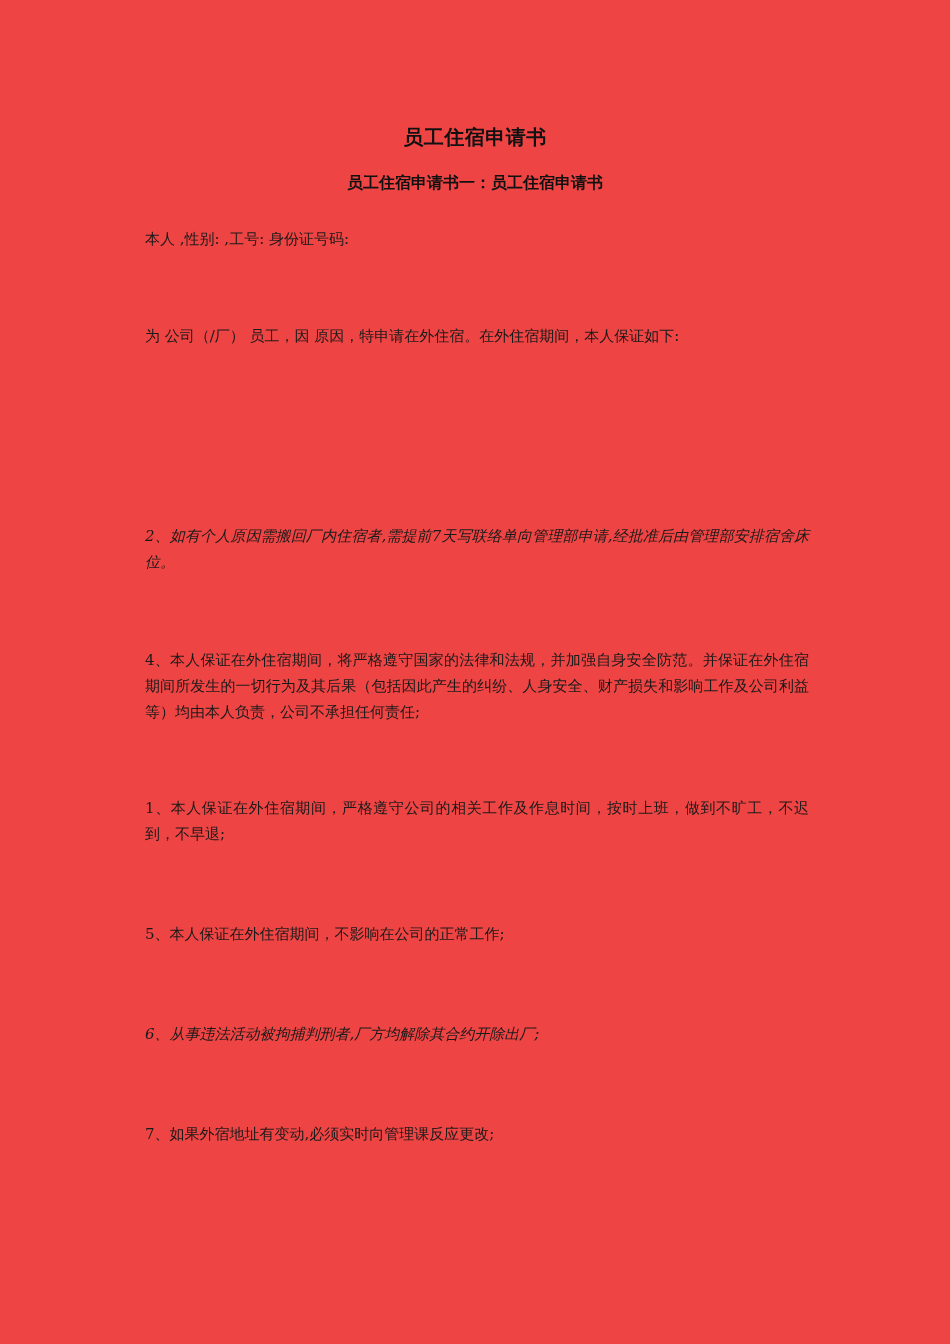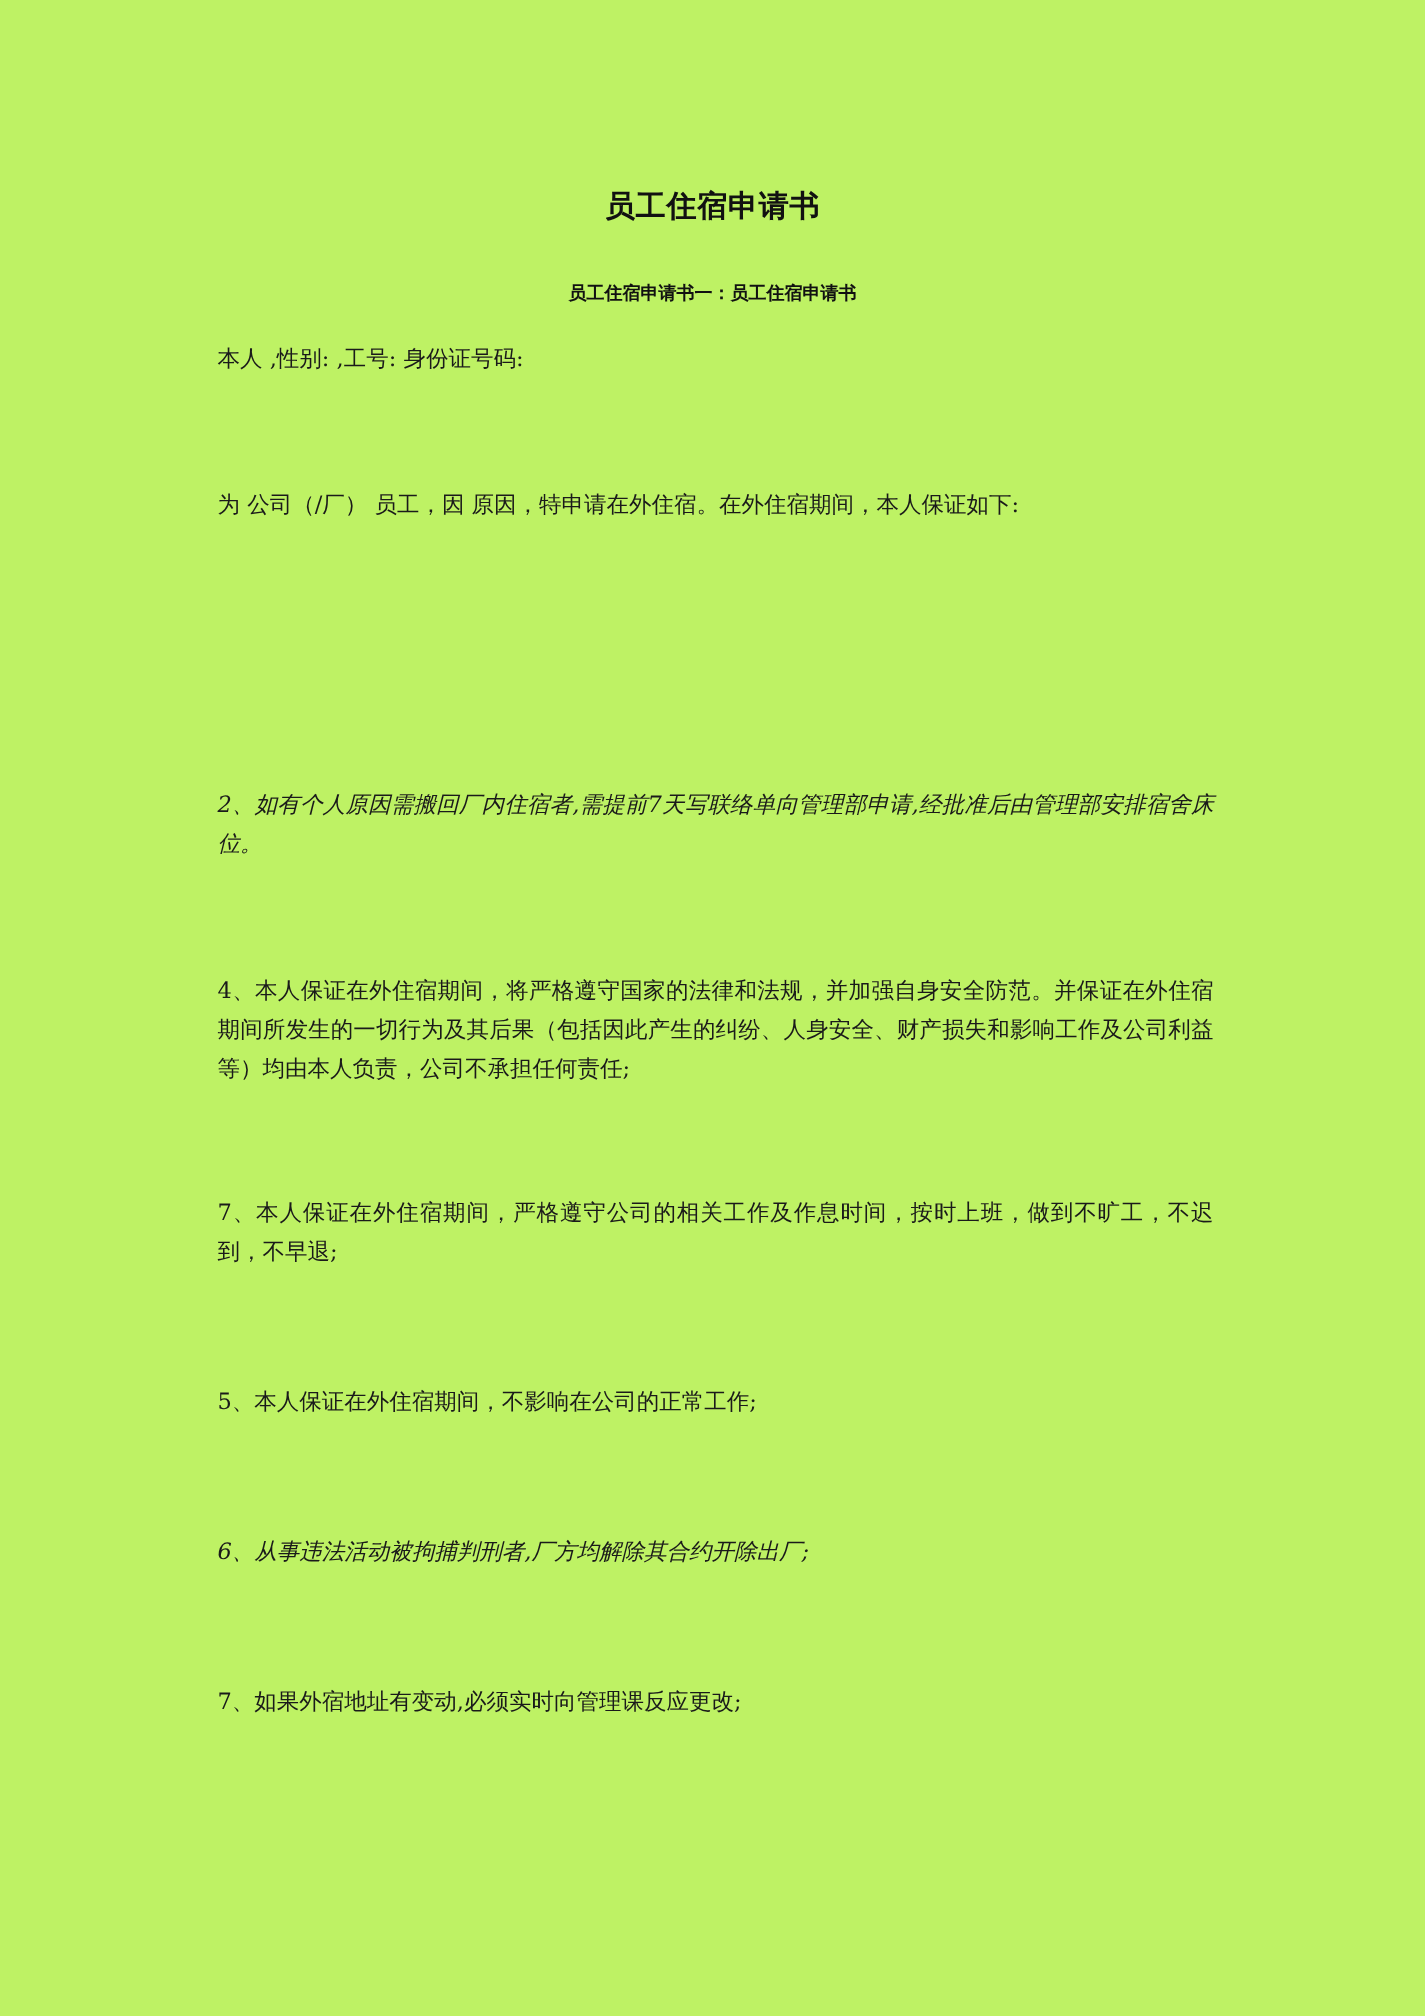--- a/index.html
+++ b/index.html
@@ -12,41 +12,41 @@
       height: 1344px;
       position: relative;
       overflow: hidden;
       font-family: "DejaVu Serif", "Liberation Serif", serif;
       color: #111111;
     }
     .page {
       position: absolute;
       left: 0; top: 0;
       width: 950px; height: 1344px;
-      background: #bef264;
+      background: #ef4444;
     }
     .title {
       position: absolute;
       left: 0; width: 950px;
       top: 123px;
       text-align: center;
       font-family: "DejaVu Sans", "Liberation Sans", sans-serif;
       font-weight: bold;
       font-size: 20px;
       line-height: 28px;
       letter-spacing: 0.5px;
     }
     .subtitle {
       position: absolute;
       left: 0; width: 950px;
-      top: 183px;
+      top: 171px;
       text-align: center;
       font-family: "DejaVu Sans", "Liberation Sans", sans-serif;
       font-weight: bold;
-      font-size: 12px;
+      font-size: 16px;
       line-height: 24px;
     }
     .para {
       position: absolute;
       left: 145px;
       width: 664px;
       font-size: 15px;
       line-height: 26px;
       text-align: justify;
       color: #1a1a1a;
@@ -56,17 +56,17 @@
 <body>
 
 <div class="page">
   <div class="title">员工住宿申请书</div>
   <div class="subtitle">员工住宿申请书一：员工住宿申请书</div>
 
   <div class="para" style="top:226px;">本人 ,性别: ,工号: 身份证号码:</div>
   <div class="para" style="top:323px;">为 公司（/厂） 员工，因 原因，特申请在外住宿。在外住宿期间，本人保证如下:</div>
   <div class="para" style="top:523px;font-style:italic;">2、如有个人原因需搬回厂内住宿者,需提前7天写联络单向管理部申请,经批准后由管理部安排宿舍床位。</div>
   <div class="para" style="top:647px;">4、本人保证在外住宿期间，将严格遵守国家的法律和法规，并加强自身安全防范。并保证在外住宿期间所发生的一切行为及其后果（包括因此产生的纠纷、人身安全、财产损失和影响工作及公司利益等）均由本人负责，公司不承担任何责任;</div>
-  <div class="para" style="top:795px;">7、本人保证在外住宿期间，严格遵守公司的相关工作及作息时间，按时上班，做到不旷工，不迟到，不早退;</div>
+  <div class="para" style="top:795px;">1、本人保证在外住宿期间，严格遵守公司的相关工作及作息时间，按时上班，做到不旷工，不迟到，不早退;</div>
   <div class="para" style="top:921px;">5、本人保证在外住宿期间，不影响在公司的正常工作;</div>
   <div class="para" style="top:1021px;font-style:italic;">6、从事违法活动被拘捕判刑者,厂方均解除其合约开除出厂;</div>
   <div class="para" style="top:1121px;">7、如果外宿地址有变动,必须实时向管理课反应更改;</div>
 </div>
 
 </body></html>

